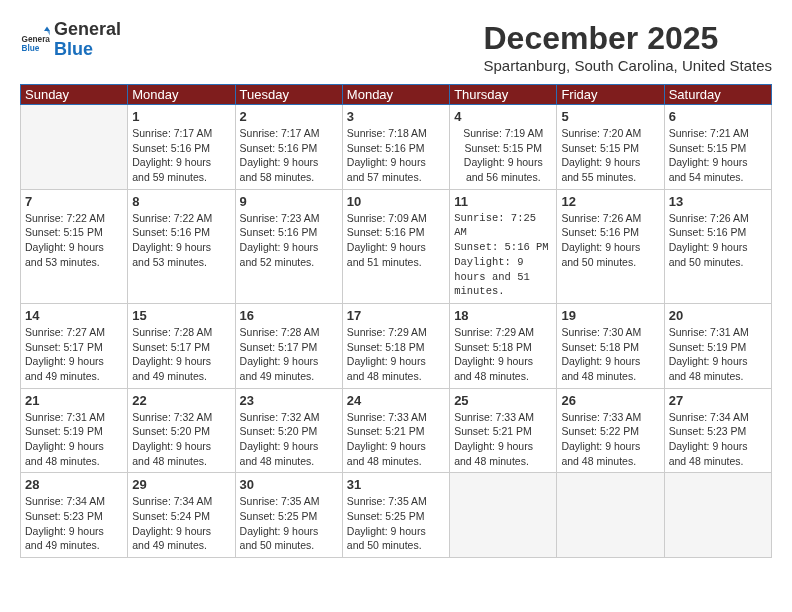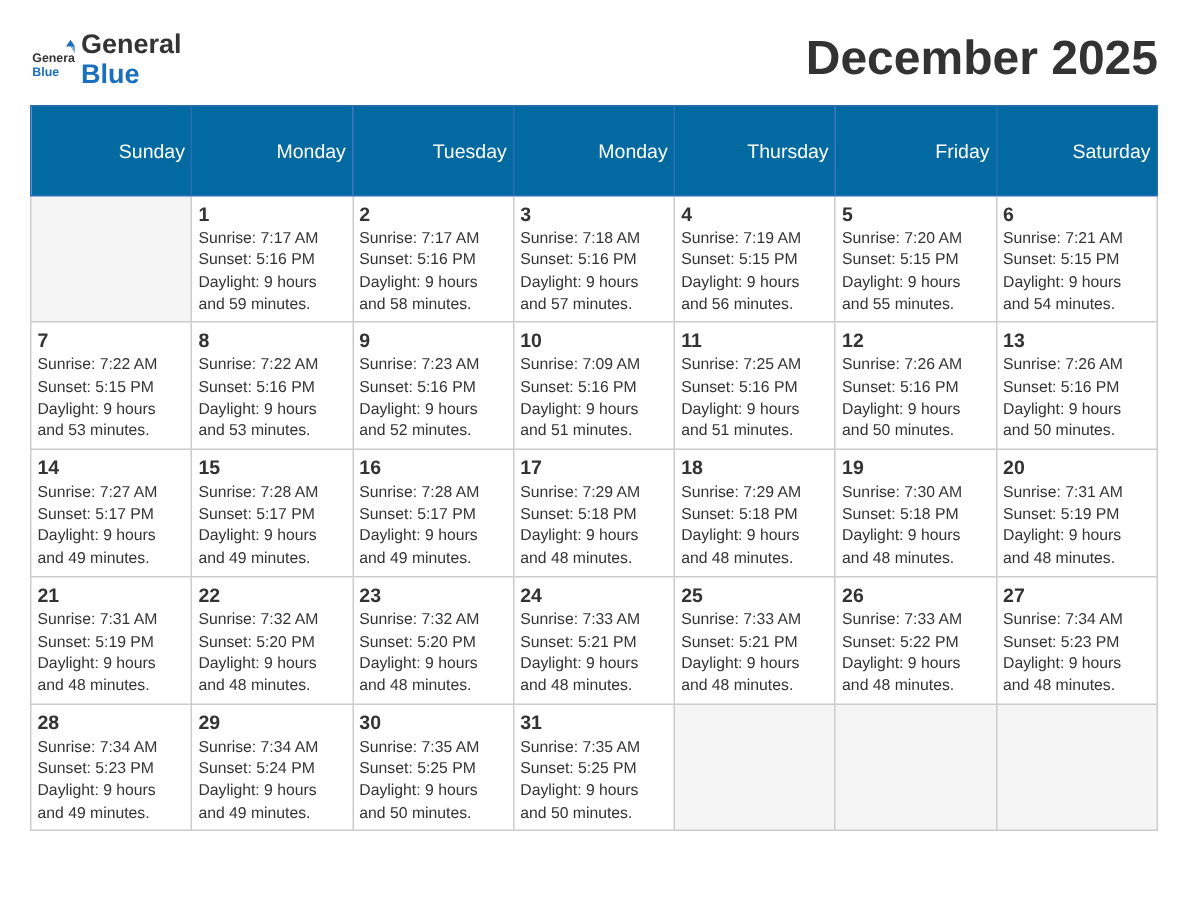--- a/index.html
+++ b/index.html
@@ -45,24 +45,24 @@
     .location {
       font-size: 15px;
       color: #333;
     }
     .calendar {
       width: 100%;
       border-collapse: collapse;
       font-size: 11px;
     }
     .calendar th {
-      background-color: #0369a1;
+      background-color: #7f1d1d;
       color: #fff;
-      padding: 22px 4px;
-      text-align: right;
+      padding: 2px 4px;
+      text-align: left;
       font-size: 13px;
       font-weight: normal;
       border: 1px solid #2a6db5;
     }
     .calendar td {
       border: 1px solid #ccc;
       vertical-align: top;
       padding: 4px;
       width: 107px;
       min-height: 80px;
@@ -96,20 +96,21 @@
       <polygon points="32,8 40,8 36,2" fill="#1a6fbd"></polygon>
       <polygon points="36,8 40,14 40,8" fill="#1a6fbd" opacity="0.6"></polygon>
     </svg>
     <div class="logo-text">
       <span class="general">General</span>
       <span class="blue">Blue</span>
     </div>
   </div>
   <div class="title-block">
     <div class="month-title">December 2025</div>
+    <div class="location">Spartanburg, South Carolina, United States</div>
   </div>
 </div>
 
 <table class="calendar">
   <thead>
     <tr>
     <th>Sunday</th>
         <th>Monday</th>
         <th>Tuesday</th>
         <th>Monday</th>
@@ -134,21 +135,21 @@
 Daylight: 9 hours and 58 minutes.</div>
         </td>
         <td>
           <span class="day-number">3</span>
           <div class="day-info" style="white-space: pre-line;">Sunrise: 7:18 AM
 Sunset: 5:16 PM
 Daylight: 9 hours and 57 minutes.</div>
         </td>
         <td>
           <span class="day-number">4</span>
-          <div class="day-info" style="white-space: pre-line;">Sunrise: 7:19 AM
+          <div class="day-info" style="white-space: pre-line; text-align: center;">Sunrise: 7:19 AM
 Sunset: 5:15 PM
 Daylight: 9 hours and 56 minutes.</div>
         </td>
         <td>
           <span class="day-number">5</span>
           <div class="day-info" style="white-space: pre-line;">Sunrise: 7:20 AM
 Sunset: 5:15 PM
 Daylight: 9 hours and 55 minutes.</div>
         </td>
         <td>
@@ -178,21 +179,21 @@
 Daylight: 9 hours and 52 minutes.</div>
         </td>
         <td>
           <span class="day-number">10</span>
           <div class="day-info" style="white-space: pre-line;">Sunrise: 7:09 AM
 Sunset: 5:16 PM
 Daylight: 9 hours and 51 minutes.</div>
         </td>
         <td>
           <span class="day-number">11</span>
-          <div class="day-info" style="white-space: pre-line;">Sunrise: 7:25 AM
+          <div class="day-info" style="white-space: pre-line; font-family: Liberation Mono, monospace;">Sunrise: 7:25 AM
 Sunset: 5:16 PM
 Daylight: 9 hours and 51 minutes.</div>
         </td>
         <td>
           <span class="day-number">12</span>
           <div class="day-info" style="white-space: pre-line;">Sunrise: 7:26 AM
 Sunset: 5:16 PM
 Daylight: 9 hours and 50 minutes.</div>
         </td>
         <td>

